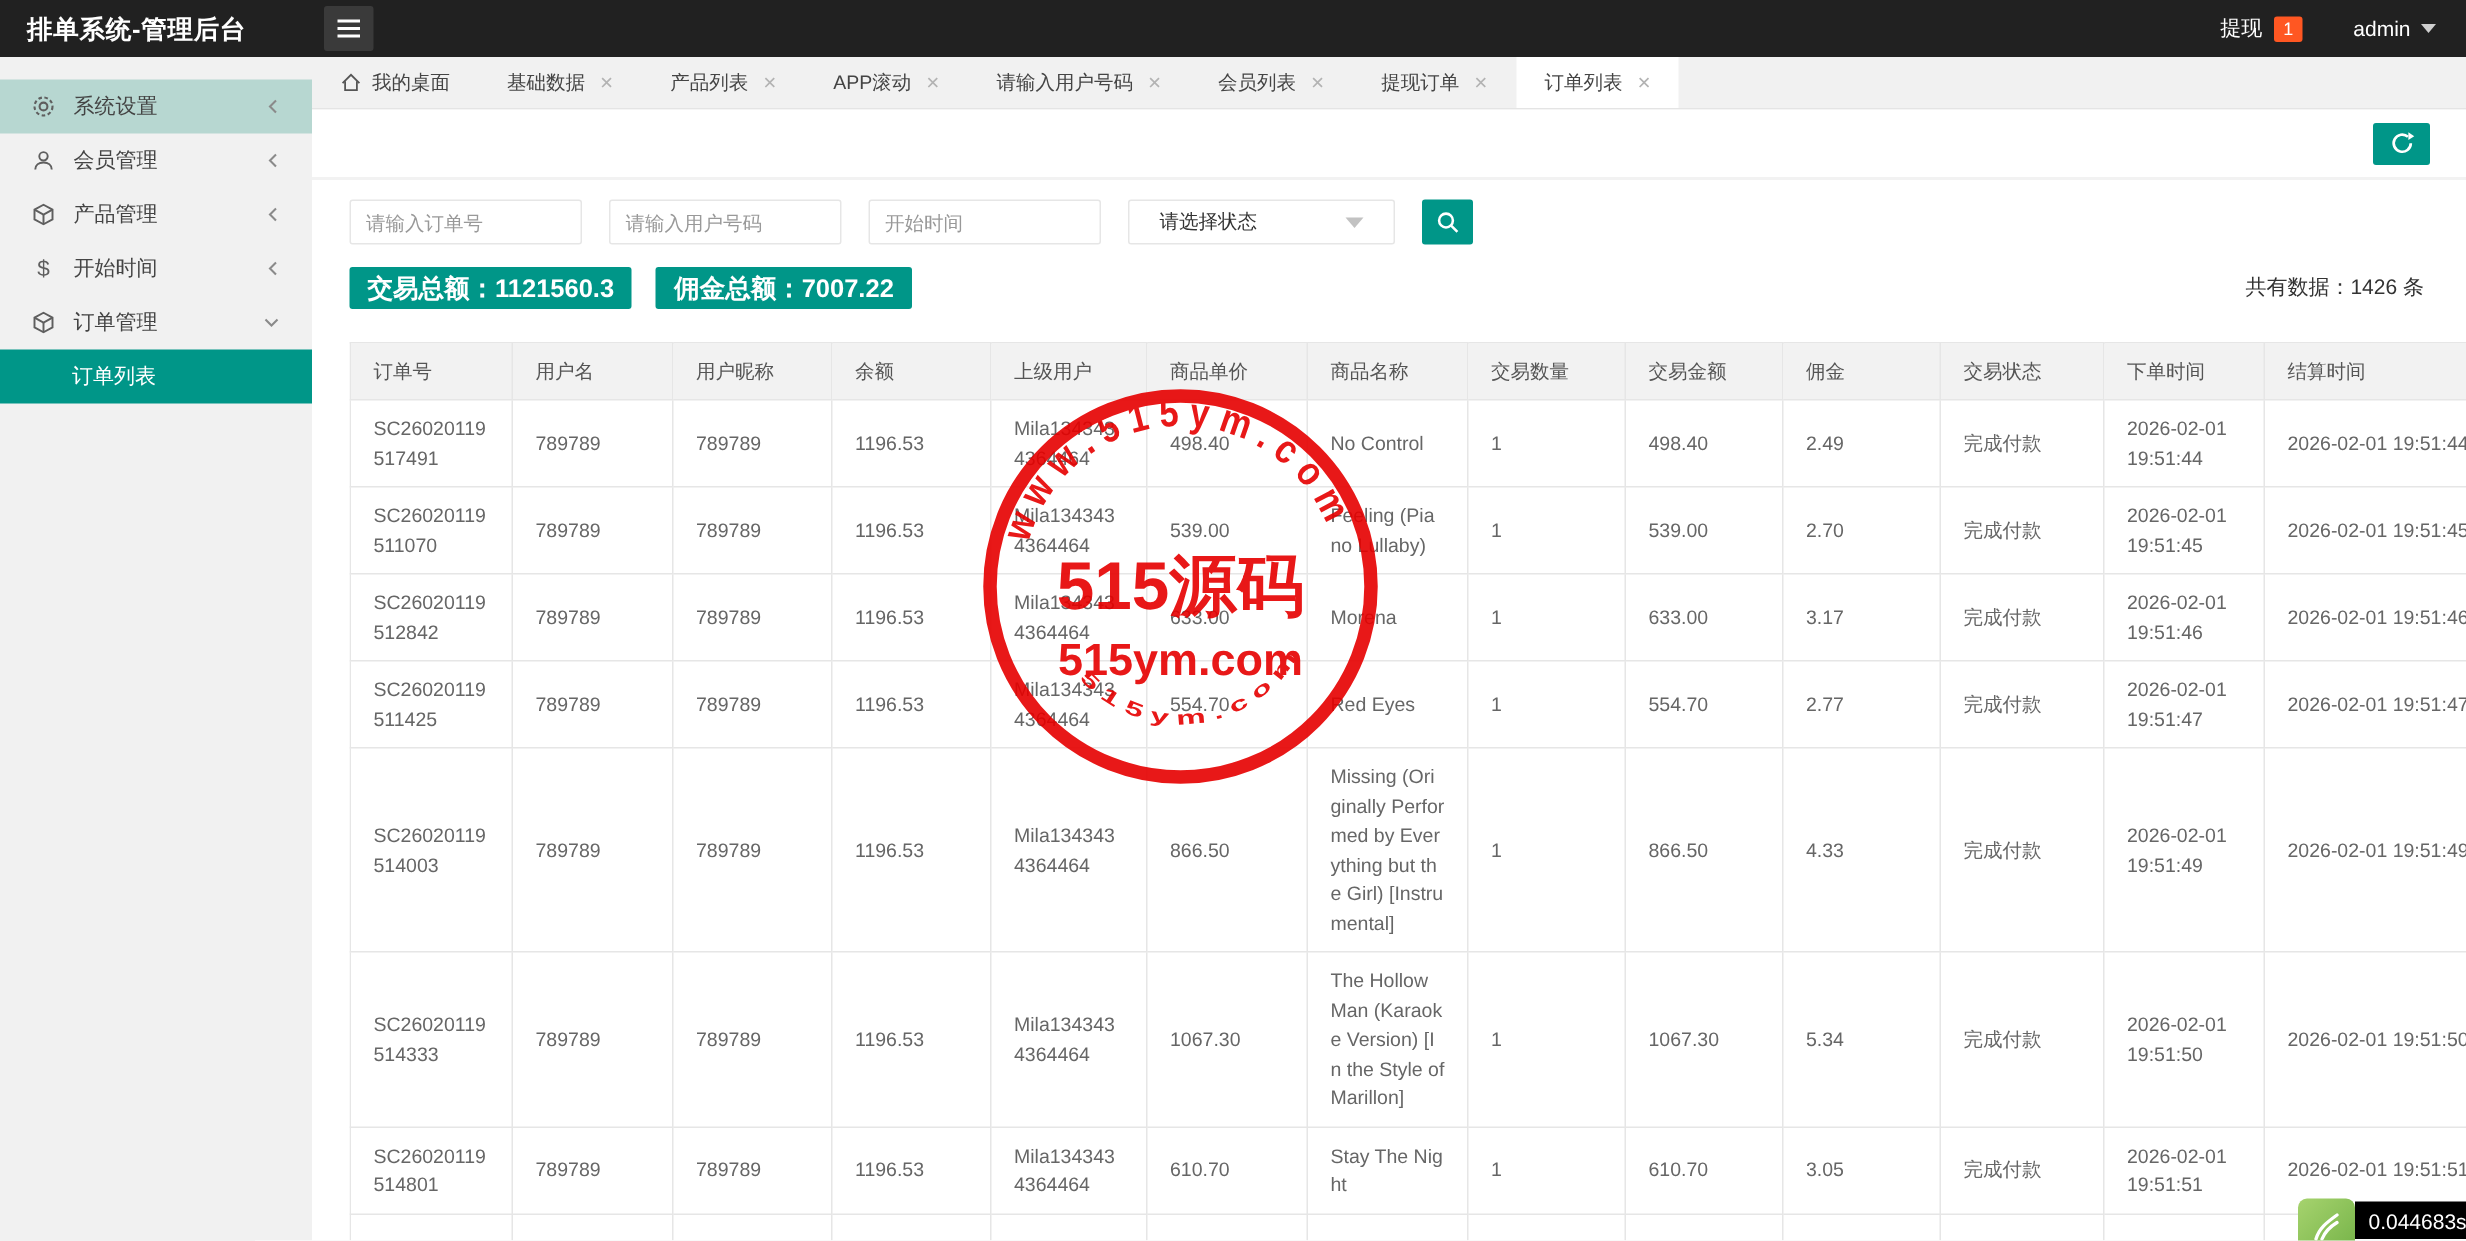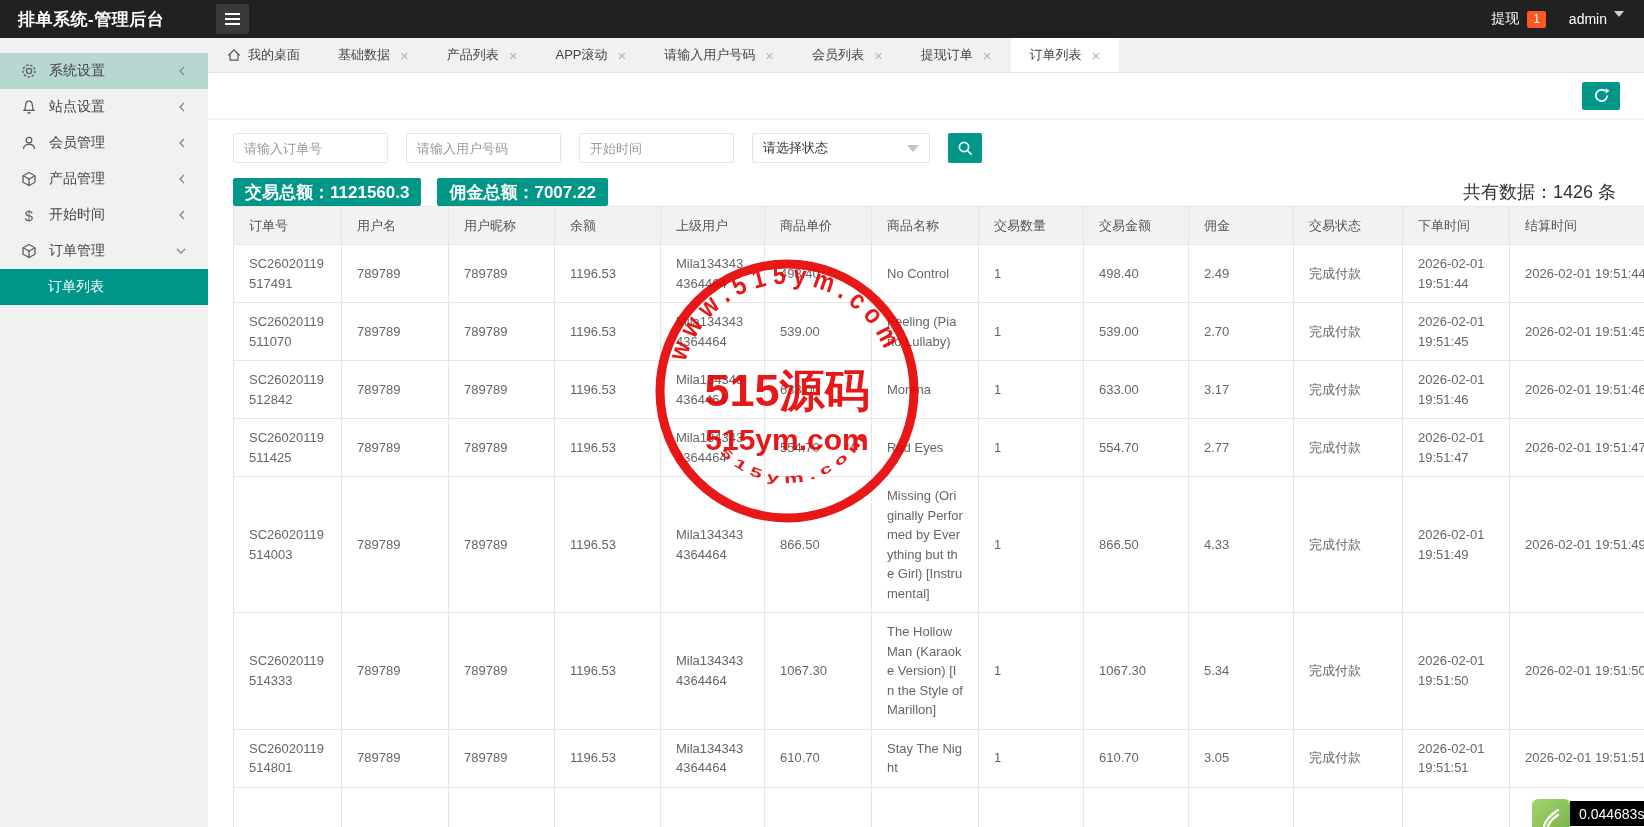--- a/index.html
+++ b/index.html
@@ -8,21 +8,21 @@
 
   
   .topbar { height:38px; background:#212121; display:flex; align-items:center; color:#fff; }
   .brand { width:208px; padding-left:18px; font-size:17px; font-weight:bold; letter-spacing:.5px; white-space:nowrap; }
   .burger { width:33px; height:30px; background:#3a3a3a; margin-left:8px; border:none; border-radius:2px;
             display:flex; flex-direction:column; justify-content:center; align-items:center; gap:3px; cursor:pointer; }
   .burger i { display:block; width:15px; height:2px; background:#fff; }
   .topbar-right { margin-left:auto; display:flex; align-items:center; padding-right:20px; font-size:14px; }
   .withdraw { display:flex; align-items:center; cursor:pointer; }
   .badge { background:#ff5722; color:#fff; font-size:12px; line-height:17px; padding:0 6px; border-radius:2px; margin-left:8px; }
-  .admin { display:flex; align-items:flex-start; margin-left:23px; cursor:pointer; }
+  .admin { display:flex; align-items:center; margin-left:34px; cursor:pointer; }
   .caret-down { width:0; height:0; border-left:5px solid transparent; border-right:5px solid transparent;
                 border-top:6px solid #cfcfcf; margin-left:7px; }
 
   
   .layout { display:flex; height:789px; }
   .sidebar { width:208px; flex-shrink:0; background:#f1f1f1; padding-top:15px; }
   .side-item { height:36px; display:flex; align-items:center; padding:0 20px 0 20px; font-size:14px; color:#444; cursor:pointer; }
   .side-item.highlight { background:#b7d7d1; }
   .s-icon { width:18px; margin-right:11px; display:flex; justify-content:center; color:#5f5f5f; font-size:15px; }
   .chev { margin-left:auto; display:flex; color:#8a8a8a; }
@@ -45,33 +45,33 @@
                  display:flex; align-items:center; justify-content:center; }
 
   
   .content-card { flex:1; background:#fff; margin-top:2px; padding:13px 0 0 25px; overflow:hidden;
                   display:flex; flex-direction:column; }
   .filter-row { display:flex; align-items:center; gap:18px; flex-shrink:0; }
   .f-input { width:155px; height:30px; border:1px solid #e6e6e6; border-radius:2px; padding:14px 10px;
              font-size:13px; color:#333; font-family:inherit; outline:none; }
   .f-input::placeholder { color:#999; }
   .f-select { width:178px; height:30px; border:1px solid #e6e6e6; border-radius:2px; display:flex;
-              align-items:center; justify-content:space-between; padding:0 10px; font-size:13px; color:#333; cursor:pointer;text-align:right; }
+              align-items:center; justify-content:space-between; padding:0 20px; font-size:13px; color:#333; cursor:pointer;text-align:right; }
   .sel-caret { width:0; height:0; border-left:6px solid transparent; border-right:6px solid transparent;
                border-top:7px solid #c2c2c2; }
   .search-btn { width:34px; height:30px; background:#009688; border:none; border-radius:2px; cursor:pointer;
                 display:flex; align-items:center; justify-content:center; }
 
   .stats-row { display:flex; align-items:center; margin-top:15px; padding-right:28px; flex-shrink:0; }
   .stat-badge { height:28px; background:#009688; color:#fff; font-size:17px; font-weight:bold;
                 display:flex; align-items:center; padding:0 12px; border-radius:2px; margin-right:16px; }
-  .record-count { margin-left:auto; font-size:18px; color:#333; }
-
-  
-  .table-wrap { overflow:hidden; flex:1; }
+  .record-count { margin-left:auto; font-size:14px; color:#333; }
+
+  
+  .table-wrap { margin-top:22px; overflow:hidden; flex:1; }
   table { border-collapse:collapse; table-layout:fixed; width:1436px; font-size:13px; }
   th { background:#f2f2f2; color:#555; font-weight:normal; text-align:left; height:38px; padding:0 15px;
        border:1px solid #e6e6e6; white-space:nowrap; overflow:hidden; }
   td { color:#666; padding:9px 15px; border:1px solid #e6e6e6; line-height:19.5px; word-break:break-all;
        vertical-align:middle; background:#fff; }
   tbody tr { height:56px; }
   tbody tr:nth-child(5), tbody tr:nth-child(6), tbody tr:nth-child(8) { height:113px; }
   tbody tr:nth-child(7) { height:57px; }
 
   
@@ -111,34 +111,20 @@
 
   <div class="sidebar">
     <div class="side-item highlight">
       <span class="s-icon">
         <svg width="16" height="16" viewBox="0 0 16 16" fill="none" stroke="#5f5f5f" stroke-width="1.4">
           <circle cx="8" cy="8" r="6" stroke-dasharray="2.4 1.7"></circle>
             <circle cx="8" cy="8" r="2.6"></circle>
           </svg>
       </span>
       <span>系统设置</span>
-      <span class="chev">
-        <svg width="12" height="14" viewBox="0 0 12 14" fill="none" stroke="#8a8a8a" stroke-width="1.4">
-            <polyline points="8,3 4,7 8,11"></polyline>
-          </svg>
-      </span>
-    </div>
-    <div class="side-item">
-      <span class="s-icon">
-        <svg width="16" height="16" viewBox="0 0 16 16" fill="none" stroke="#5f5f5f" stroke-width="1.3">
-          <path d="M8 2.2 C5.6 2.2 4.7 4.2 4.6 6.5 L4.2 9.8 L3 11.3 H13 L11.8 9.8 L11.4 6.5 C11.3 4.2 10.4 2.2 8 2.2 Z"></path>
-          <path d="M6.8 13 a1.2 1.2 0 0 0 2.4 0"></path>
-          </svg>
-      </span>
-      <span>站点设置</span>
       <span class="chev">
         <svg width="12" height="14" viewBox="0 0 12 14" fill="none" stroke="#8a8a8a" stroke-width="1.4">
             <polyline points="8,3 4,7 8,11"></polyline>
           </svg>
       </span>
     </div>
     <div class="side-item">
       <span class="s-icon">
         <svg width="16" height="16" viewBox="0 0 16 16" fill="none" stroke="#5f5f5f" stroke-width="1.3">
           <circle cx="8" cy="5.2" r="2.8"></circle>

